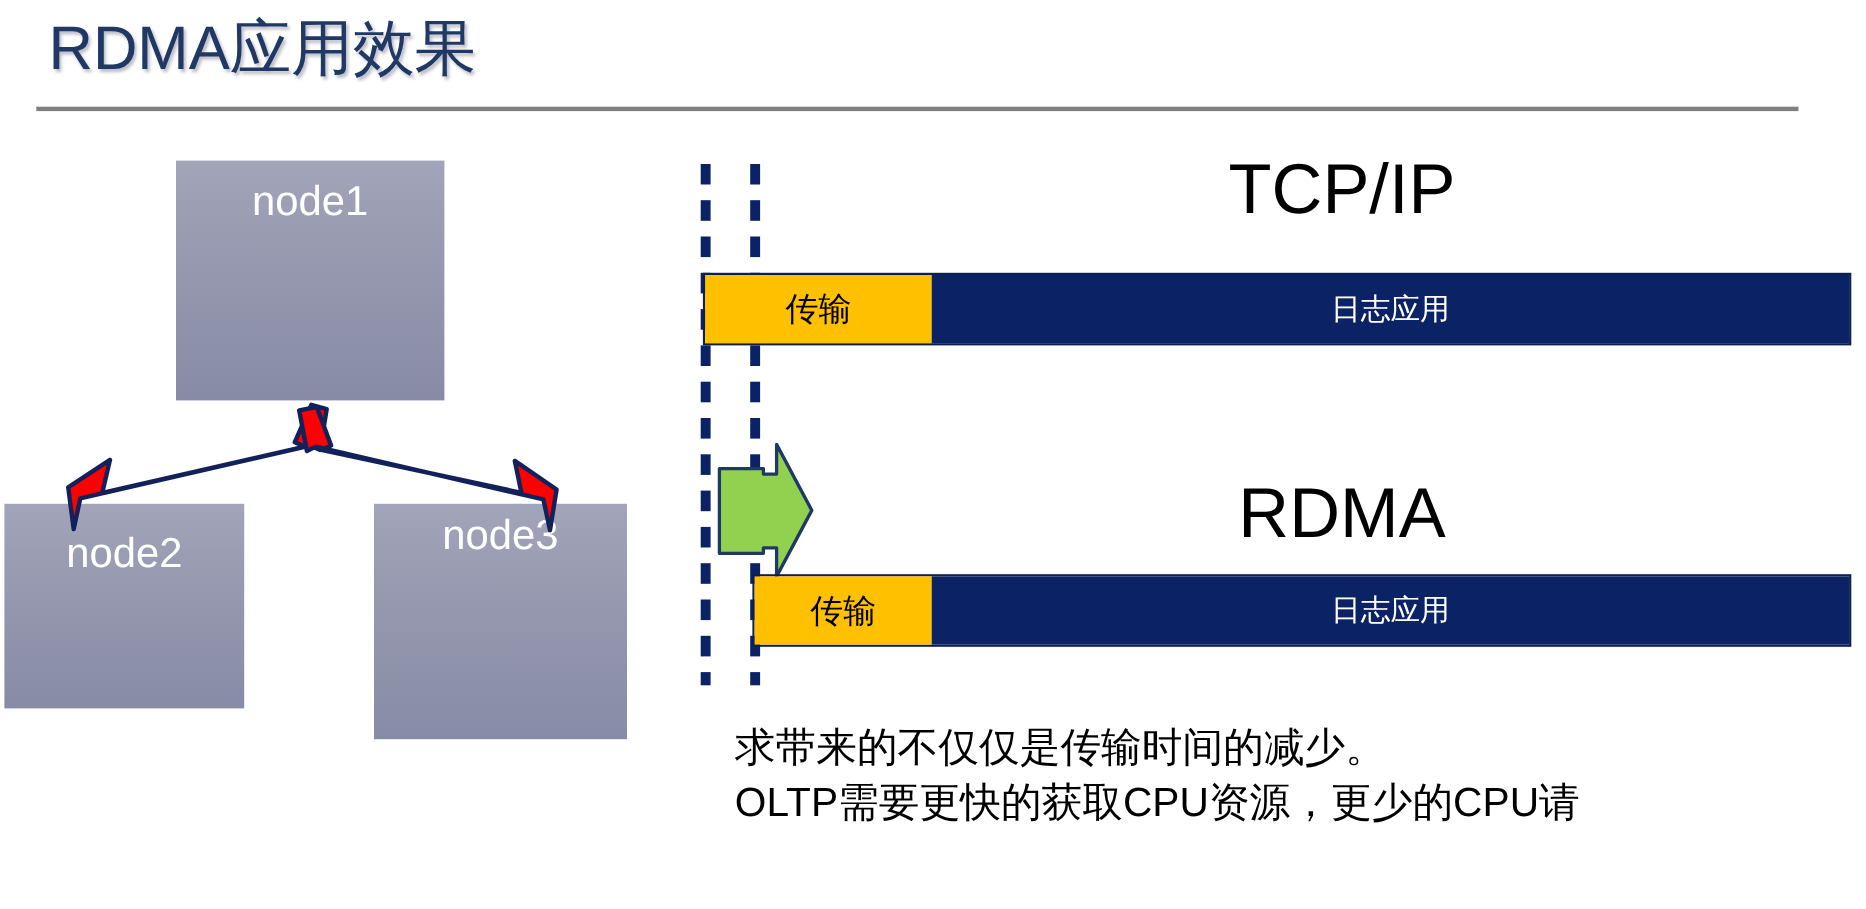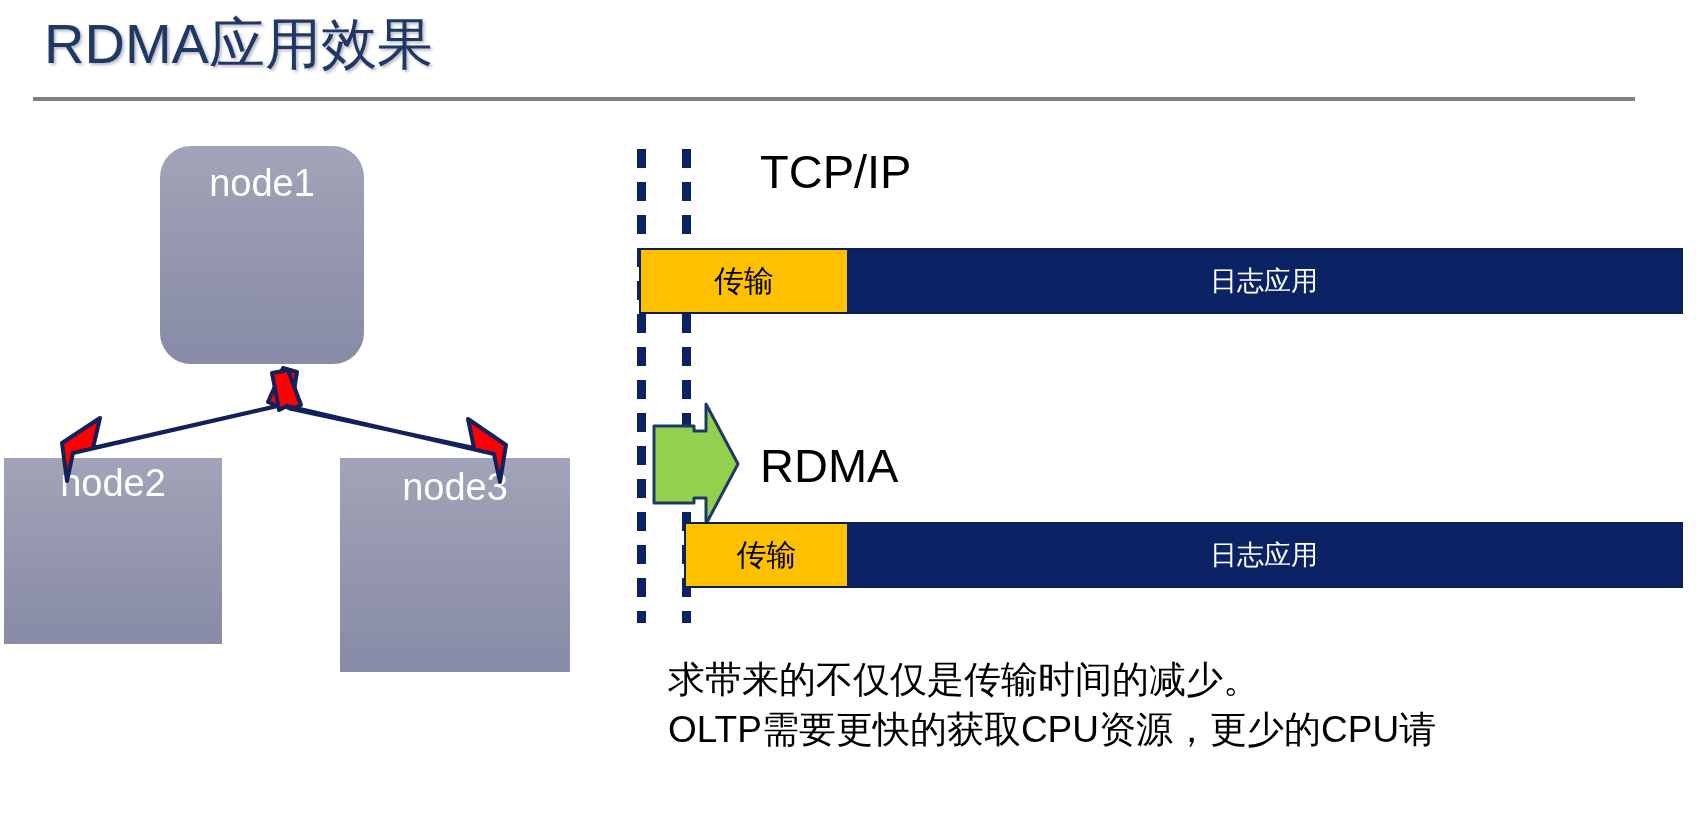--- a/index.html
+++ b/index.html
@@ -55,33 +55,32 @@
     left: 0;
     right: 0;
     text-align: center;
     color: #ffffff;
     white-space: nowrap;
   }
 
   #node1 {
     left: 160px;
     top: 146px;
-    width: 204px;
+    width: 244px;
     height: 218px;
-    border-radius: 31px;
   }
   #node1 .node-label { top: 16px; }
 
   #node2 {
     left: 4px;
     top: 458px;
     width: 218px;
     height: 186px;
   }
-  #node2 .node-label { top: 4px; }
+  #node2 .node-label { top: 24px; }
 
   #node3 {
     left: 340px;
     top: 458px;
     width: 230px;
     height: 214px;
   }
   #node3 .node-label { top: 8px; }
 
   #log-box {
@@ -159,23 +158,23 @@
   #bar-rdma {
     left: 684px;
     top: 522px;
     width: 999px;
   }
   #bar-rdma .seg-transport { width: 161px; }
 
   .proto-label {
     position: absolute;
     color: #000000;
-    font-size: 47px;
+    font-size: 64px;
     line-height: 64px;
-    text-align: left;
+    text-align: center;
     white-space: nowrap;
   }
   #label-tcp {
     left: 760px;
     top: 140px;
     width: 920px;
   }
   #label-rdma {
     left: 760px;
     top: 434px;

